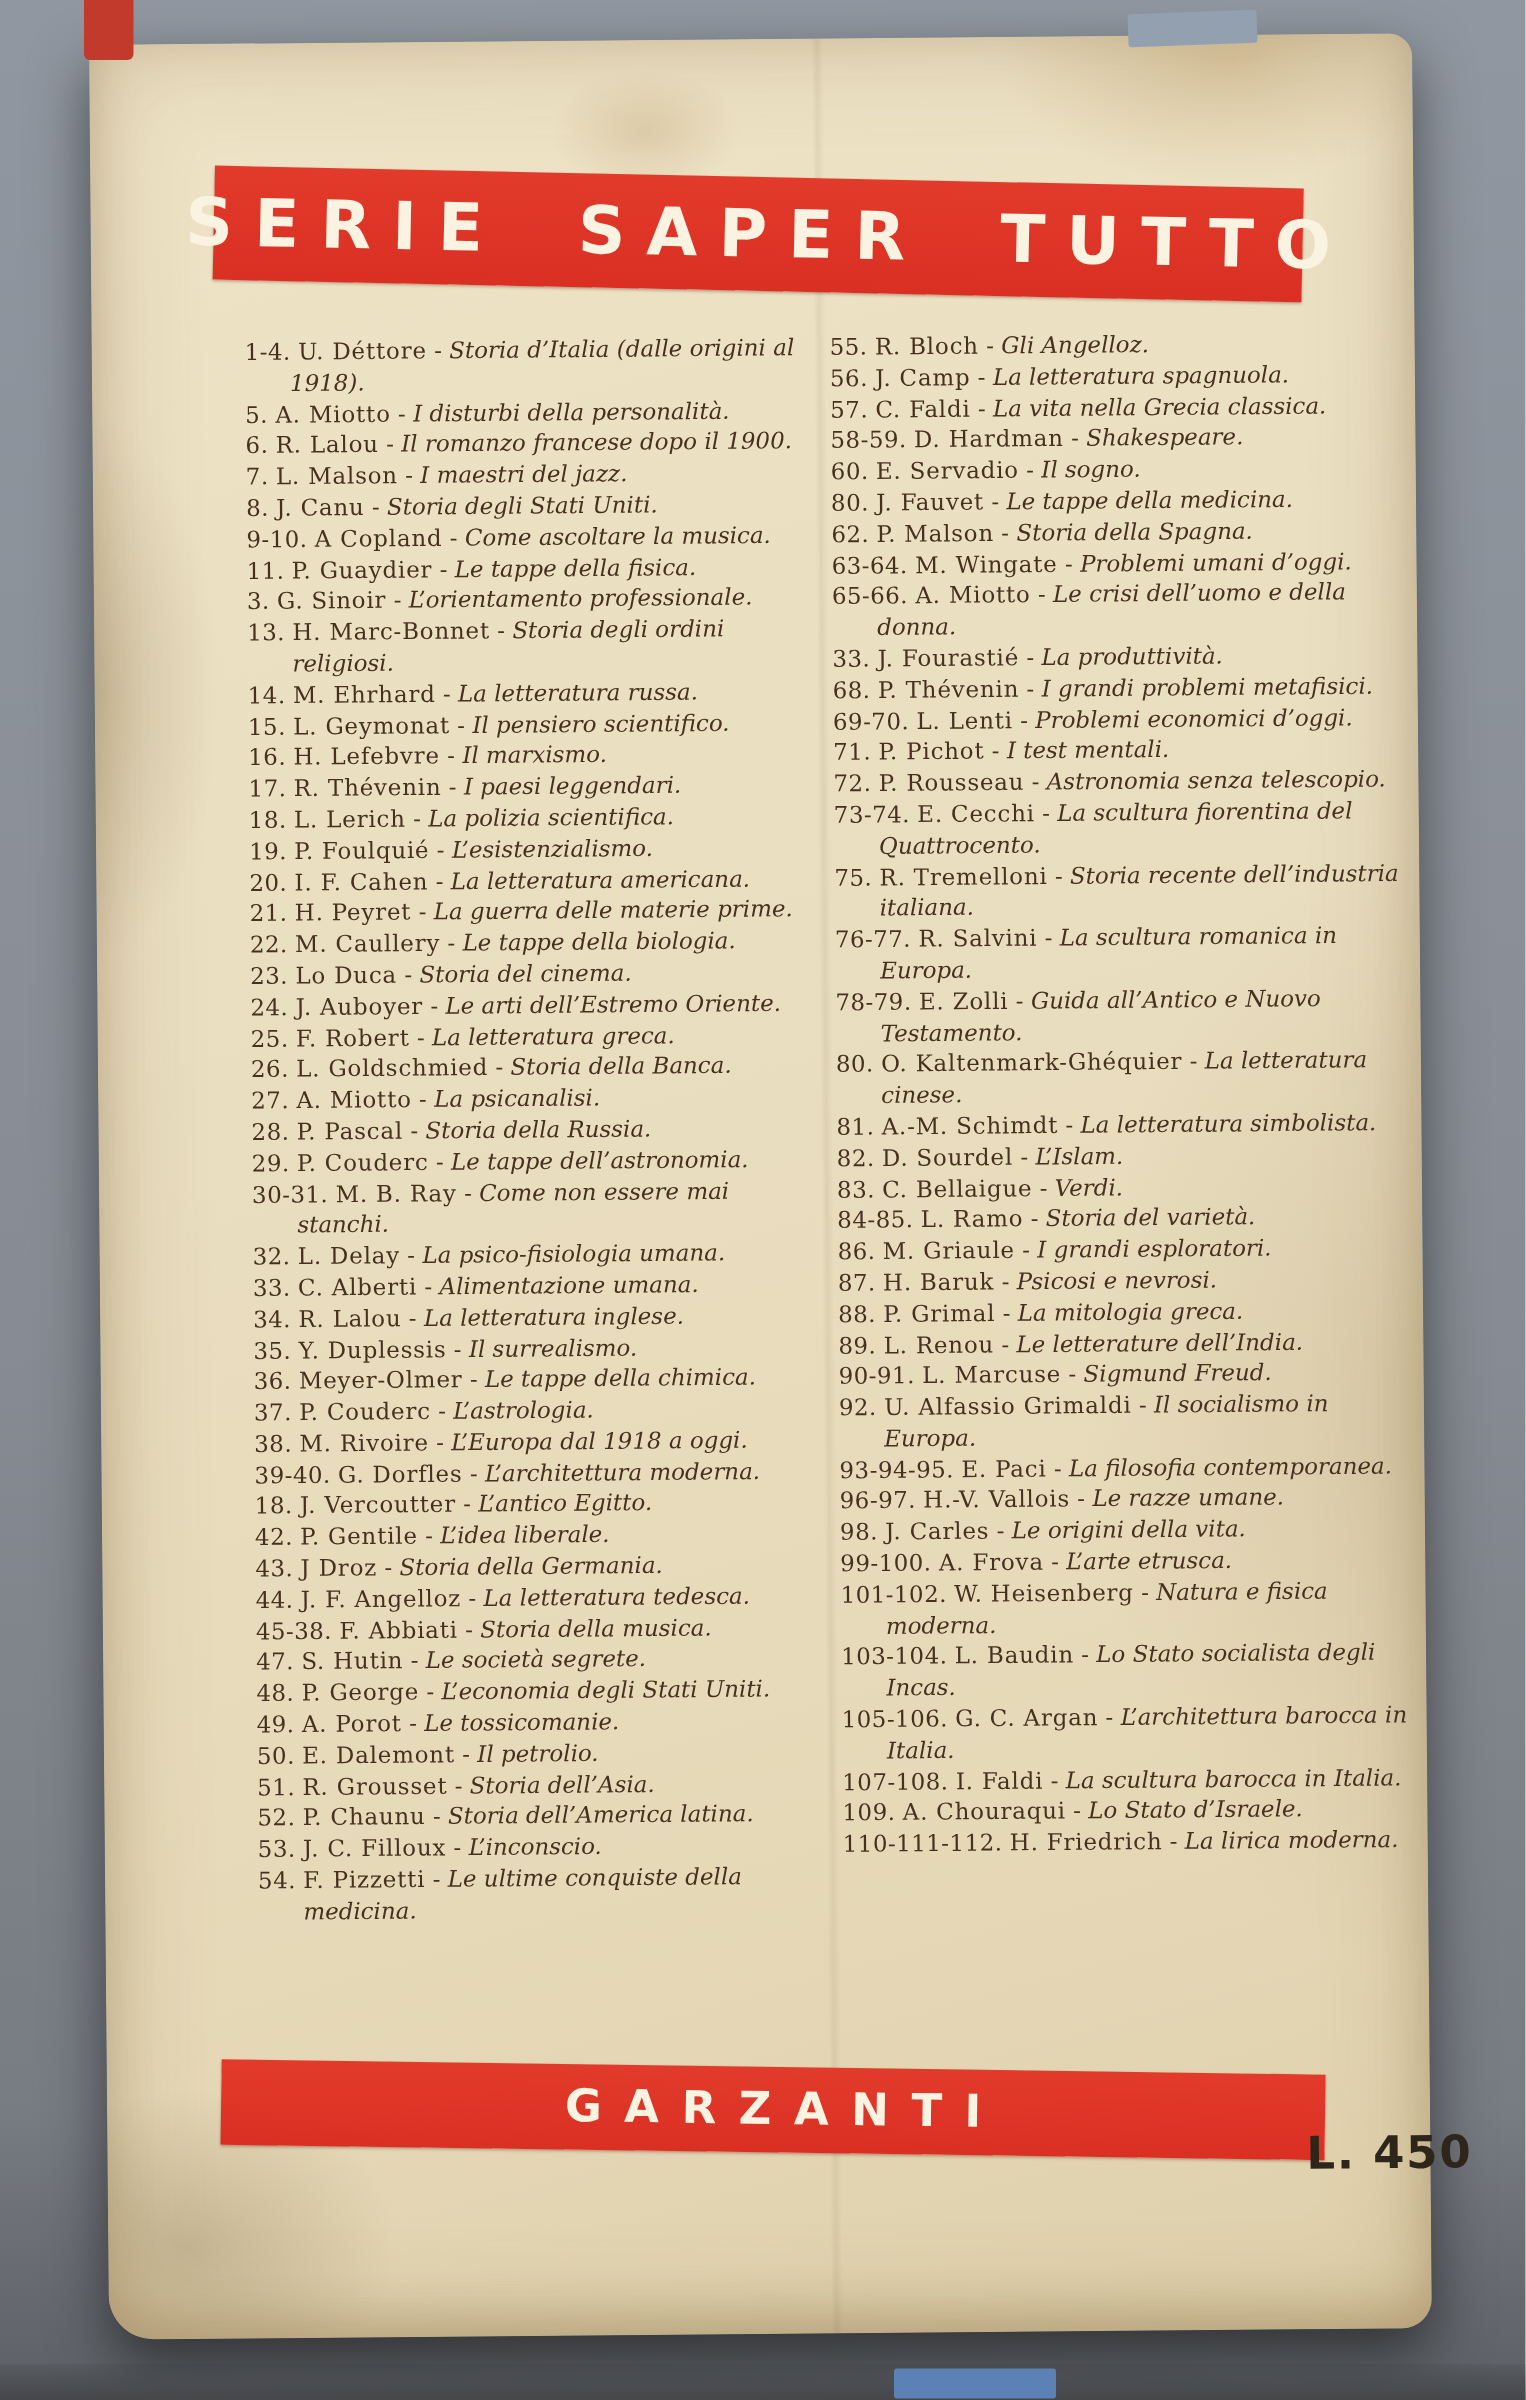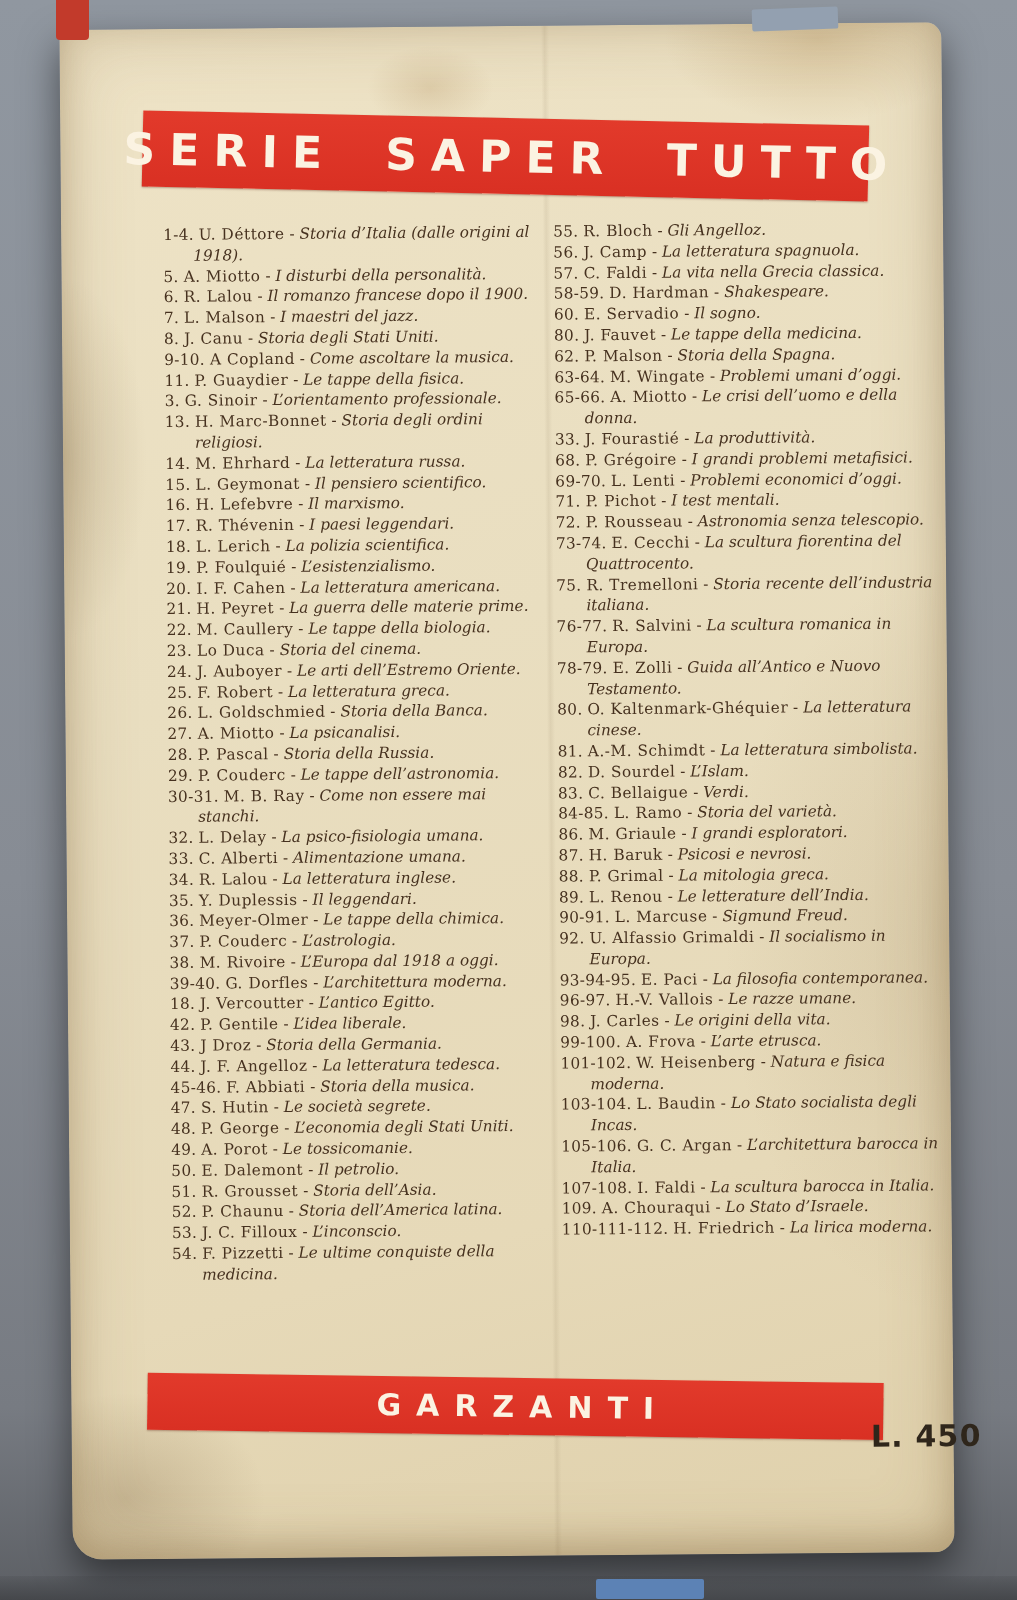--- a/index.html
+++ b/index.html
@@ -292,21 +292,21 @@
           <span class="num">34.</span>
           <span class="author">R. Lalou</span>
           <span class="sep">-</span>
           <span class="btitle">La letteratura inglese.</span>
         </li>
 
         <li class="entry">
           <span class="num">35.</span>
           <span class="author">Y. Duplessis</span>
           <span class="sep">-</span>
-          <span class="btitle">Il leggendari.</span>
+          <span class="btitle">Il surrealismo.</span>
         </li>
 
         <li class="entry">
           <span class="num">36.</span>
           <span class="author">Meyer-Olmer</span>
           <span class="sep">-</span>
           <span class="btitle">Le tappe della chimica.</span>
         </li>
 
         <li class="entry">
@@ -352,21 +352,21 @@
         </li>
 
         <li class="entry">
           <span class="num">44.</span>
           <span class="author">J. F. Angelloz</span>
           <span class="sep">-</span>
           <span class="btitle">La letteratura tedesca.</span>
         </li>
 
         <li class="entry">
-          <span class="num">45-46.</span>
+          <span class="num">45-38.</span>
           <span class="author">F. Abbiati</span>
           <span class="sep">-</span>
           <span class="btitle">Storia della musica.</span>
         </li>
 
         <li class="entry">
           <span class="num">47.</span>
           <span class="author">S. Hutin</span>
           <span class="sep">-</span>
           <span class="btitle">Le società segrete.</span>
@@ -488,21 +488,21 @@
 
         <li class="entry">
           <span class="num">33.</span>
           <span class="author">J. Fourastié</span>
           <span class="sep">-</span>
           <span class="btitle">La produttività.</span>
         </li>
 
         <li class="entry">
           <span class="num">68.</span>
-          <span class="author">P. Grégoire</span>
+          <span class="author">P. Thévenin</span>
           <span class="sep">-</span>
           <span class="btitle">I grandi problemi metafisici.</span>
         </li>
 
         <li class="entry">
           <span class="num">69-70.</span>
           <span class="author">L. Lenti</span>
           <span class="sep">-</span>
           <span class="btitle">Problemi economici d’oggi.</span>
         </li>

